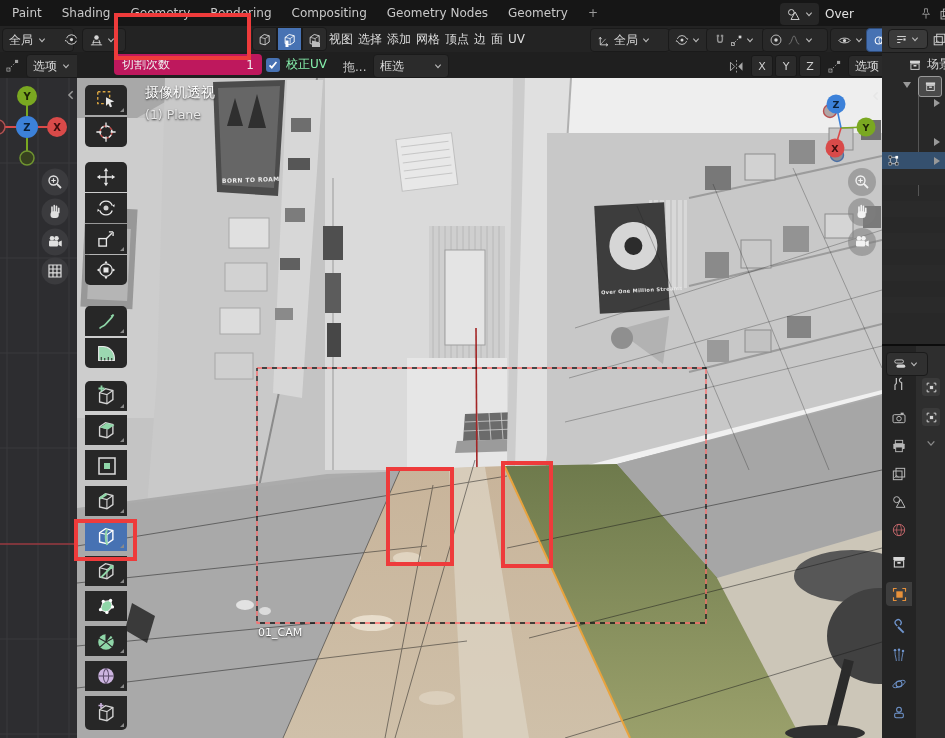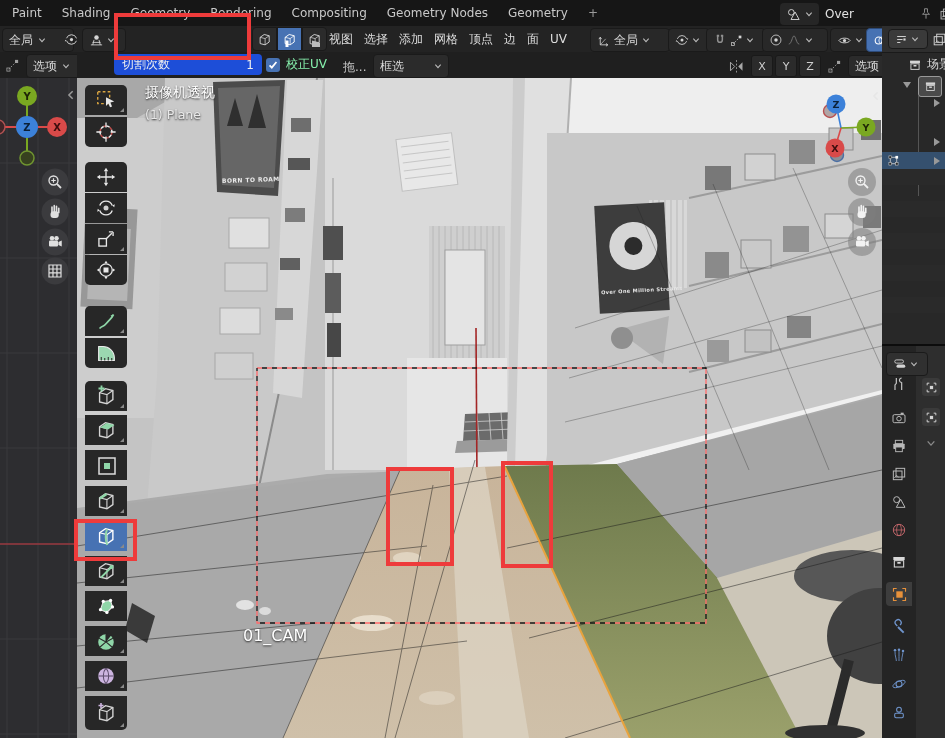--- a/index.html
+++ b/index.html
@@ -12,21 +12,21 @@
   .chev{width:8px;height:8px;color:#bbb;}
   
   #topbar{left:0;top:0;width:945px;height:26px;background:#161616;border-bottom:1px solid #0c0c0c;}
   .tab{padding:0 10px;line-height:25px;color:#c9c9c9;font-size:12px;white-space:nowrap;cursor:pointer;}
   .scenebox{display:flex;align-items:center;gap:4px;background:#262626;border-radius:4px;padding:2px 6px;height:18px;}
   
   .hdr{background:#232323;}
   .btnd{display:flex;align-items:center;gap:5px;background:#282828;border:1px solid #1a1a1a;border-radius:4px;height:22px;padding:0 6px;cursor:pointer;white-space:nowrap;}
   .menu-item{color:#dddddd;padding:0 1px;cursor:pointer;white-space:nowrap;}
   .selmode{width:23px;height:22px;background:#2b2b2b;border:1px solid #1a1a1a;display:flex;align-items:center;justify-content:center;cursor:pointer;}
-  .field{background:#1d4ed8;border-radius:4px;height:21px;display:flex;align-items:center;justify-content:space-between;padding:0 8px;color:#efefef;cursor:ew-resize;}
+  .field{background:#be185d;border-radius:4px;height:21px;display:flex;align-items:center;justify-content:space-between;padding:0 8px;color:#efefef;cursor:ew-resize;}
   .checkbox{width:14px;height:14px;background:#4772b3;border-radius:3px;display:flex;align-items:center;justify-content:center;cursor:pointer;}
   .axisbtn{width:20px;height:20px;background:#2b2b2b;border:1px solid #191919;border-radius:3px;display:flex;align-items:center;justify-content:center;color:#cfcfcf;cursor:pointer;font-size:11px;}
   
   .tool{position:absolute;left:85px;width:42px;height:30px;background:#272727;display:flex;align-items:center;justify-content:center;cursor:pointer;}
   .tool.rtop{border-radius:5px 5px 0 0;}
   .tool.rbot{border-radius:0 0 5px 5px;}
   .tool.active{background:#4772b3;}
   .subtri{position:absolute;right:3px;bottom:3px;width:0;height:0;border-left:4px solid transparent;border-bottom:4px solid #8a8a8a;}
   
   #outliner{left:882px;top:26px;width:63px;height:318px;background:#282828;overflow:hidden;}
@@ -338,21 +338,21 @@
             <path d="M5,8.5 L5,18.5" stroke="#fff" stroke-width="3"></path>
           </svg>
       </div>
       <div class="selmode" style="border-radius:0 4px 4px 0;">
         <svg class="ic" width="15" height="15">
             <use href="#sym-cube"></use>
             <polygon points="5,8.5 13,10.5 13,20.5 5,18.5" fill="#bdbdbd"></polygon>
           </svg>
       </div>
     </div>
-    <div class="b row" style="left:251px;top:0;height:26px;gap:9px;">
+    <div class="b row" style="left:251px;top:0;height:26px;gap:3px;">
       <span class="menu-item">视图</span>
       <span class="menu-item">选择</span>
       <span class="menu-item">添加</span>
       <span class="menu-item">网格</span>
       <span class="menu-item">顶点</span>
       <span class="menu-item">边</span>
       <span class="menu-item">面</span>
       <span class="menu-item">UV</span>
     </div>
     <div class="btnd b" style="left:513px;top:2px;width:66px;gap:4px;">
@@ -632,21 +632,21 @@
       <circle cx="785" cy="134" r="14" fill="rgba(125,125,125,.55)"></circle>
       <use href="#sym-hand" x="776" y="125" width="18" height="18" color="#f2f2f2"></use>
       <circle cx="785" cy="164" r="14" fill="rgba(125,125,125,.55)"></circle>
       <use href="#sym-cam" x="776" y="155" width="18" height="18" color="#f2f2f2"></use>
     </g>
     <use href="#sym-collapse" x="794" y="13" width="10" height="10" color="#e6e6e6"></use>
   </svg>
 
   <div class="vplabel" style="left:145px;top:84px;font-size:14px;">摄像机透视</div>
   <div class="vplabel" style="left:145px;top:107px;font-size:12.5px;color:#e9e9e9;">(1) Plane</div>
-  <div class="vplabel" style="left:243px;top:626px;font-size:16px;">01_CAM</div>
+  <div class="vplabel" style="left:258px;top:626px;font-size:11px;">01_CAM</div>
   <div class="postertxt" style="left:222px;top:176px;font-size:6px;transform:rotate(-2deg);">BORN TO ROAM</div>
   <div class="postertxt" style="left:601px;top:287px;font-size:5px;transform:rotate(-3deg);">Over One Million Streams</div>
 
   <div>
     <div class="tool rtop" style="top:85px;">
         <svg class="ic" width="22" height="22">
           <use href="#sym-select"></use>
         </svg>
         <div class="subtri"></div>
       </div>

